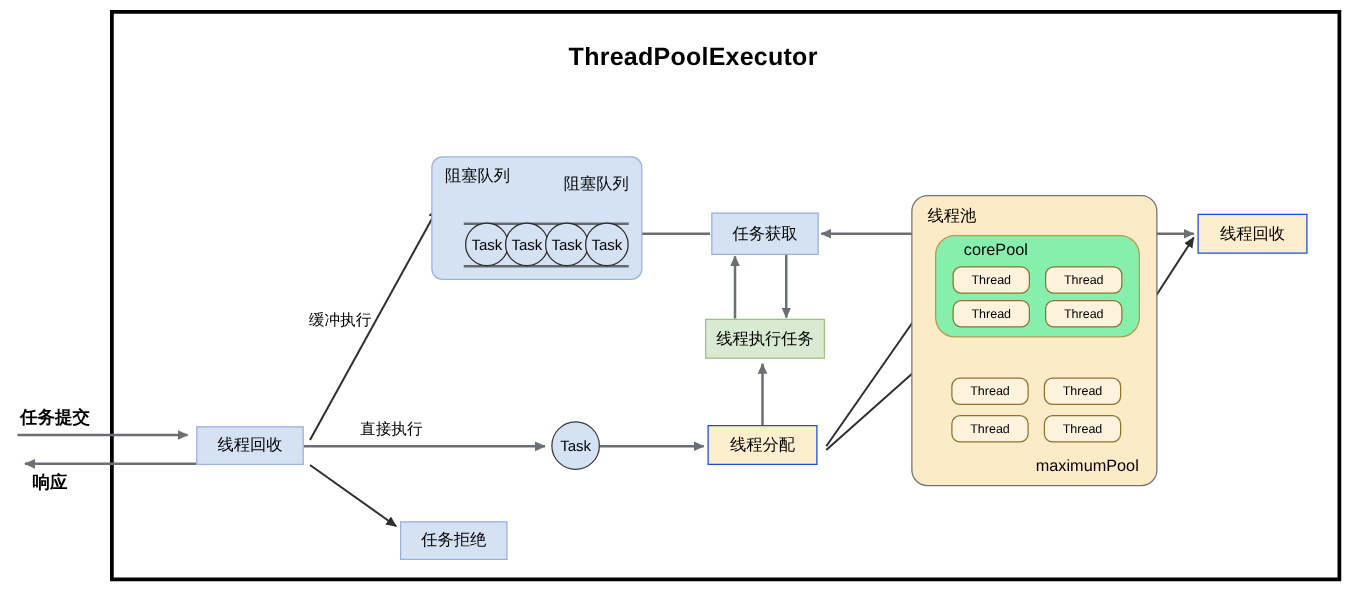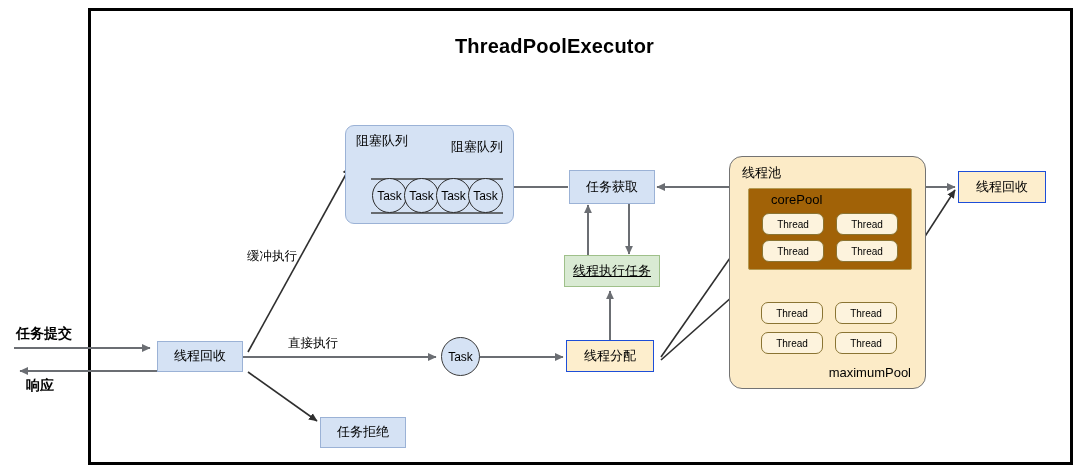--- a/index.html
+++ b/index.html
@@ -33,44 +33,43 @@
   }
   .blue-box{
     background:#d5e2f4;
     border:1px solid #9bb2d6;
     font-size:13px;
   }
   .green-box{
     background:#d9ead3;
     border:1px solid #9fc08a;
     font-size:13px;
-    text-decoration:underline;
   }
   .yellow-box{
     background:#fdeecd;
     border:1px solid #1d4ed8;
     font-size:13px;
   }
   .buffer-panel{
     background:#d5e2f4;
     border:1px solid #9bb2d6;
     border-radius:9px;
     display:block;
   }
   .pool-panel{
     background:#fcebc7;
     border:1px solid #737373;
     border-radius:13px;
     display:block;
     margin-top:40px;
   }
   .corepool-panel{
-    background:#a16207;
+    background:#86efac;
     border:1px solid #b59a52;
-    border-radius:2px;
+    border-radius:16px;
     display:block;
   }
   .panel-label{
     position:absolute;
     font-size:13px;
     color:#000;
     white-space:nowrap;
   }
   .thread-chip{
     position:absolute;

